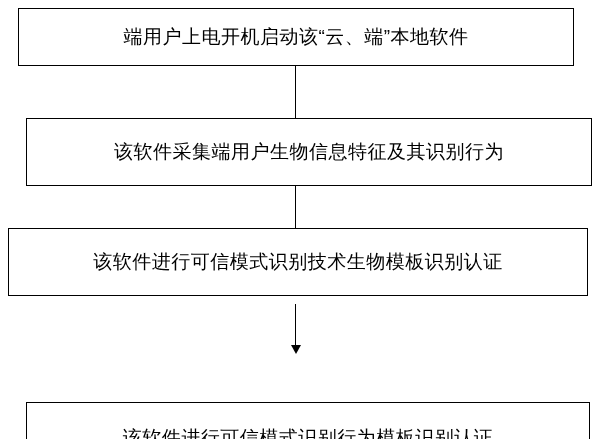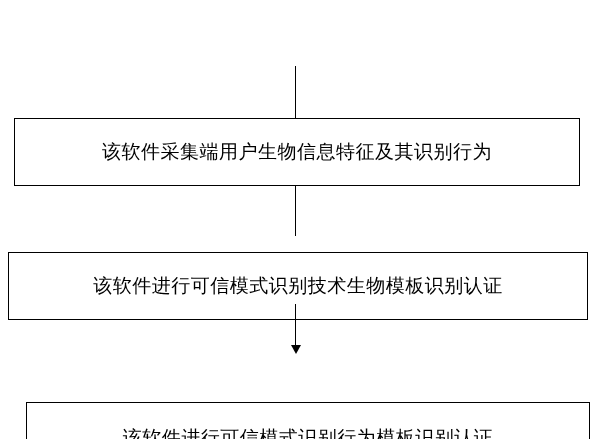--- a/index.html
+++ b/index.html
@@ -26,22 +26,22 @@
     align-items: center;
     justify-content: center;
     text-align: center;
     color: #000000;
     font-size: 19px;
     letter-spacing: 0.5px;
     line-height: 1.2;
     white-space: nowrap;
   }
   .node-1 { left: 18px;  top: 8px;   width: 556px; height: 58px; }
-  .node-2 { left: 14px;  top: 118px; width: 566px; height: 68px; }
-  .node-3 { left: 8px;   top: 252px; width: 580px; height: 68px; }
+  .node-2 { left: 26px;  top: 118px; width: 566px; height: 68px; }
+  .node-3 { left: 8px;   top: 228px; width: 580px; height: 68px; }
   .node-4 { left: 26px;  top: 354px; width: 564px; height: 72px; margin-top: 48px; }
 
   .conn {
     position: absolute;
     width: 1px;
     background: #000000;
   }
   .c1 { left: 295px; top: 66px;  height: 52px; }
   .c2 { left: 295px; top: 186px; height: 50px; }
   .c3 { left: 295px; top: 304px; height: 42px; }
@@ -54,20 +54,23 @@
     border-right: 5px solid transparent;
     border-top: 9px solid #000000;
   }
   .a3 { left: 291px; top: 345px; }
 </style>
 </head>
 <body>
 
 <div id="canvas">
 
+  <div class="node node-1">
+    <span>端用户上电开机启动该“云、端”本地软件</span>
+  </div>
 
   <div class="conn c1"></div>
 
   <div class="node node-2">
     <span>该软件采集端用户生物信息特征及其识别行为</span>
   </div>
 
   <div class="conn c2"></div>
 
   <div class="node node-3">

